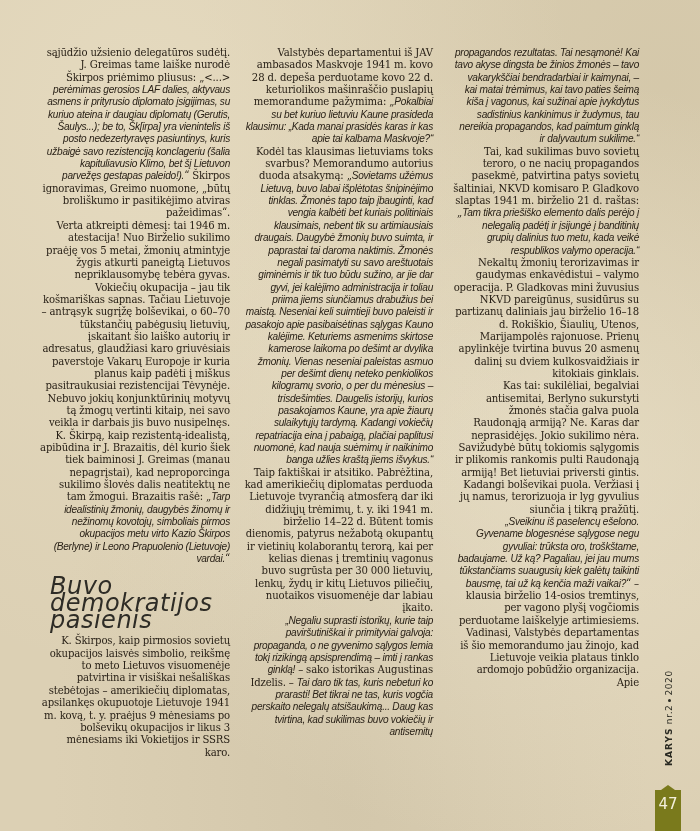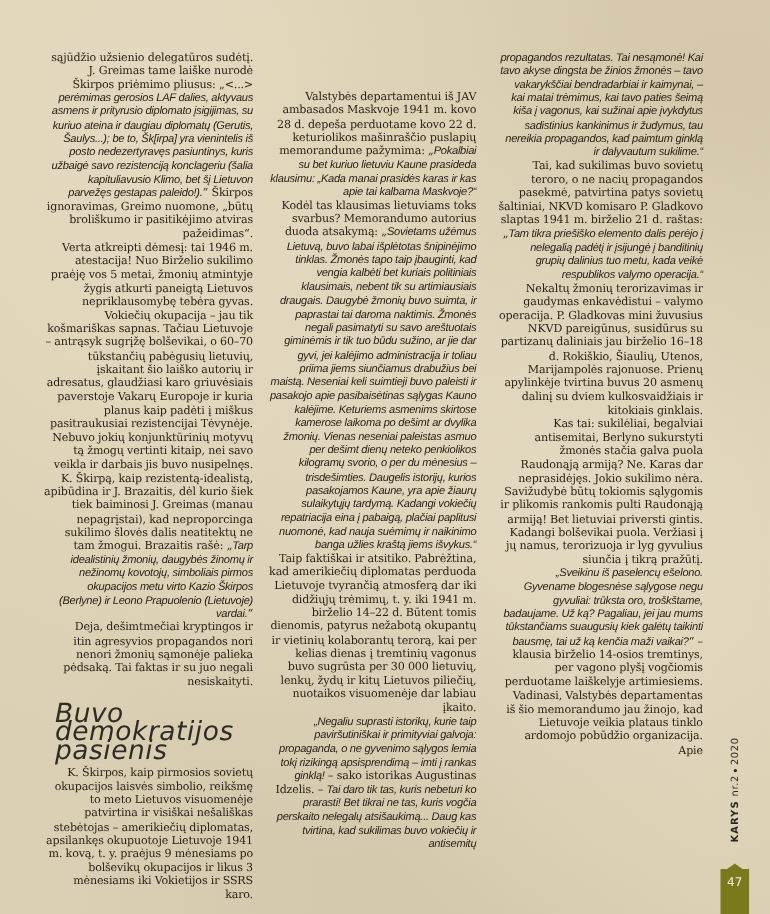--- a/index.html
+++ b/index.html
@@ -21,21 +21,21 @@
       color: #2a2218;
     }
     .column {
       position: absolute;
       top: 47px;
       font-size: 10.1px;
       line-height: 12.35px;
       letter-spacing: -0.15px;
     }
     #col-1 { left: 40px; width: 190px; }
-    #col-2 { left: 243px; width: 190px; margin-top: 36px; }
+    #col-2 { left: 243px; width: 190px; }
     #col-3 { left: 453px; width: 186px; }
 
     .para {
       margin: 0;
       text-indent: 10px;
       text-align: right;
       hyphens: manual;
     }
     .para.noindent { text-indent: 0; }
     .para em, .q {
@@ -103,32 +103,31 @@
       border-right: 7px solid transparent;
       border-bottom: 5px solid #7a7a1c;
     }
     #page-number {
       position: absolute;
       left: 0;
       top: 5px;
       width: 26px;
       text-align: center;
       font-family: "DejaVu Sans", sans-serif;
-      font-size: 11px;
+      font-size: 15px;
       color: #f4f0dc;
     }
   </style>
 <style>#page-tab::before{border-bottom-color:#7a7a1c;}</style></head>
 <body>
 
 <div id="col-1" class="column">
   <p class="para noindent"><span>sąjūdžio užsienio delegatūros sudėtį. J. Greimas tame laiške nurodė Škirpos priėmimo pliusus: „&lt;...&gt; </span><span class="q">perėmimas gerosios LAF dalies, aktyvaus asmens ir prityrusio diplomato įsigijimas, su kuriuo ateina ir daugiau diplomatų (Gerutis, Šaulys...); be to, Šk[irpa] yra vienintelis iš posto nedezertyravęs pasiuntinys, kuris užbaigė savo rezistenciją konclageriu (šalia kapituliavusio Klimo, bet šį Lietuvon parvežęs gestapas paleido!).</span><span>“ Škirpos ignoravimas, Greimo nuomone, „būtų broliškumo ir pasitikėjimo atviras pažeidimas“.</span></p>
   <p class="para">Verta atkreipti dėmesį: tai 1946 m. atestacija! Nuo Birželio sukilimo praėję vos 5 metai, žmonių atmintyje žygis atkurti paneigtą Lietuvos nepriklausomybę tebėra gyvas. Vokiečių okupacija – jau tik košmariškas sapnas. Tačiau Lietuvoje – antrąsyk sugrįžę bolševikai, o 60–70 tūkstančių pabėgusių lietuvių, įskaitant šio laiško autorių ir adresatus, glaudžiasi karo griuvėsiais paverstoje Vakarų Europoje ir kuria planus kaip padėti į miškus pasitraukusiai rezistencijai Tėvynėje. Nebuvo jokių konjunktūrinių motyvų tą žmogų vertinti kitaip, nei savo veikla ir darbais jis buvo nusipelnęs.</p>
   <p class="para"><span>K. Škirpą, kaip rezistentą-idealistą, apibūdina ir J. Brazaitis, dėl kurio šiek tiek baiminosi J. Greimas (manau nepagrįstai), kad neproporcinga sukilimo šlovės dalis neatitektų ne tam žmogui. Brazaitis rašė: „</span><span class="q">Tarp idealistinių žmonių, daugybės žinomų ir nežinomų kovotojų, simboliais pirmos okupacijos metu virto Kazio Škirpos (Berlyne) ir Leono Prapuolenio (Lietuvoje) vardai.</span><span>“</span></p>
-  <p class="para">Deja, dešimtmečiai kryptingos ir itin agresyvios propagandos nori nenori žmonių sąmonėje palieka pėdsaką. Tai faktas ir su juo negali nesiskaityti.</p>
   <h2 class="subheading">Buvo demokratijos pasienis</h2>
   <p class="para">K. Škirpos, kaip pirmosios sovietų okupacijos laisvės simbolio, reikšmę to meto Lietuvos visuomenėje patvirtina ir visiškai nešališkas stebėtojas – amerikiečių diplomatas, apsilankęs okupuotoje Lietuvoje 1941 m. kovą, t. y. praėjus 9 mėnesiams po bolševikų okupacijos ir likus 3 mėnesiams iki Vokietijos ir SSRS karo.</p>
 </div>
 
 <div id="col-2" class="column">
   <p class="para"><span>Valstybės departamentui iš JAV ambasados Maskvoje 1941 m. kovo 28 d. depeša perduotame kovo 22 d. keturiolikos mašinraščio puslapių memorandume pažymima: „</span><span class="q">Pokalbiai su bet kuriuo lietuviu Kaune prasideda klausimu: „Kada manai prasidės karas ir kas apie tai kalbama Maskvoje?</span><span class="q">“</span></p>
   <p class="para"><span>Kodėl tas klausimas lietuviams toks svarbus? Memorandumo autorius duoda atsakymą: „</span><span class="q">Sovietams užėmus Lietuvą, buvo labai išplėtotas šnipinėjimo tinklas. Žmonės tapo taip įbauginti, kad vengia kalbėti bet kuriais politiniais klausimais, nebent tik su artimiausiais draugais. Daugybė žmonių buvo suimta, ir paprastai tai daroma naktimis. Žmonės negali pasimatyti su savo areštuotais giminėmis ir tik tuo būdu sužino, ar jie dar gyvi, jei kalėjimo administracija ir toliau priima jiems siunčiamus drabužius bei maistą. Neseniai keli suimtieji buvo paleisti ir pasakojo apie pasibaisėtinas sąlygas Kauno kalėjime. Keturiems asmenims skirtose kamerose laikoma po dešimt ar dvylika žmonių. Vienas neseniai paleistas asmuo per dešimt dienų neteko penkiolikos kilogramų svorio, o per du mėnesius – trisdešimties. Daugelis istorijų, kurios pasakojamos Kaune, yra apie žiaurų sulaikytųjų tardymą. Kadangi vokiečių repatriacija eina į pabaigą, plačiai paplitusi nuomonė, kad nauja suėmimų ir naikinimo banga užlies kraštą jiems išvykus.</span><span class="q">“</span></p>
   <p class="para">Taip faktiškai ir atsitiko. Pabrėžtina, kad amerikiečių diplomatas perduoda Lietuvoje tvyrančią atmosferą dar iki didžiųjų trėmimų, t. y. iki 1941 m. birželio 14–22 d. Būtent tomis dienomis, patyrus nežabotą okupantų ir vietinių kolaborantų terorą, kai per kelias dienas į tremtinių vagonus buvo sugrūsta per 30 000 lietuvių, lenkų, žydų ir kitų Lietuvos piliečių, nuotaikos visuomenėje dar labiau įkaito.</p>
   <p class="para"><span class="q">„</span><span class="q">Negaliu suprasti istorikų, kurie taip paviršutiniškai ir primityviai galvoja: propaganda, o ne gyvenimo sąlygos lemia tokį rizikingą apsisprendimą – imti į rankas ginklą!</span><span> – sako istorikas Augustinas Idzelis. – </span><span class="q">Tai daro tik tas, kuris nebeturi ko prarasti! Bet tikrai ne tas, kuris vogčia perskaito nelegalų atsišaukimą... Daug kas tvirtina, kad sukilimas buvo vokiečių ir antisemitų</span></p>
 </div>

